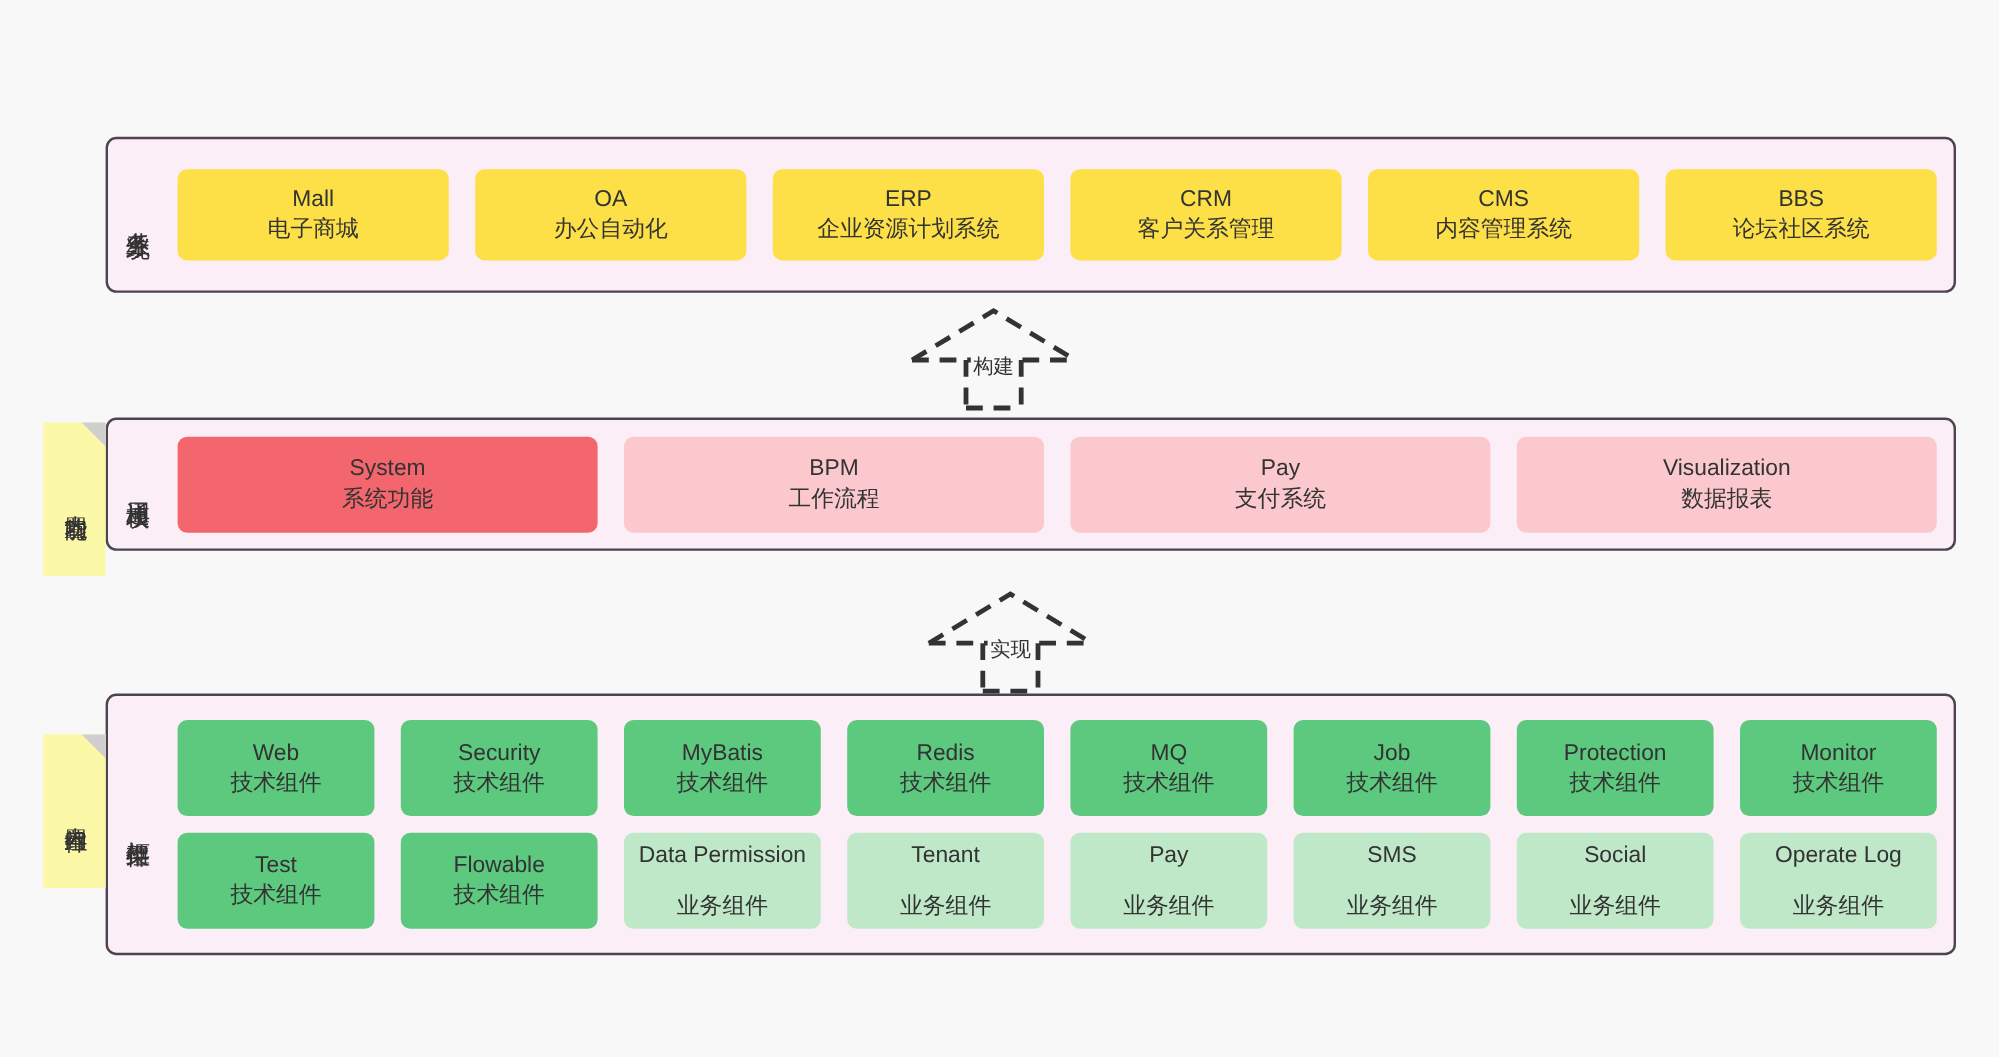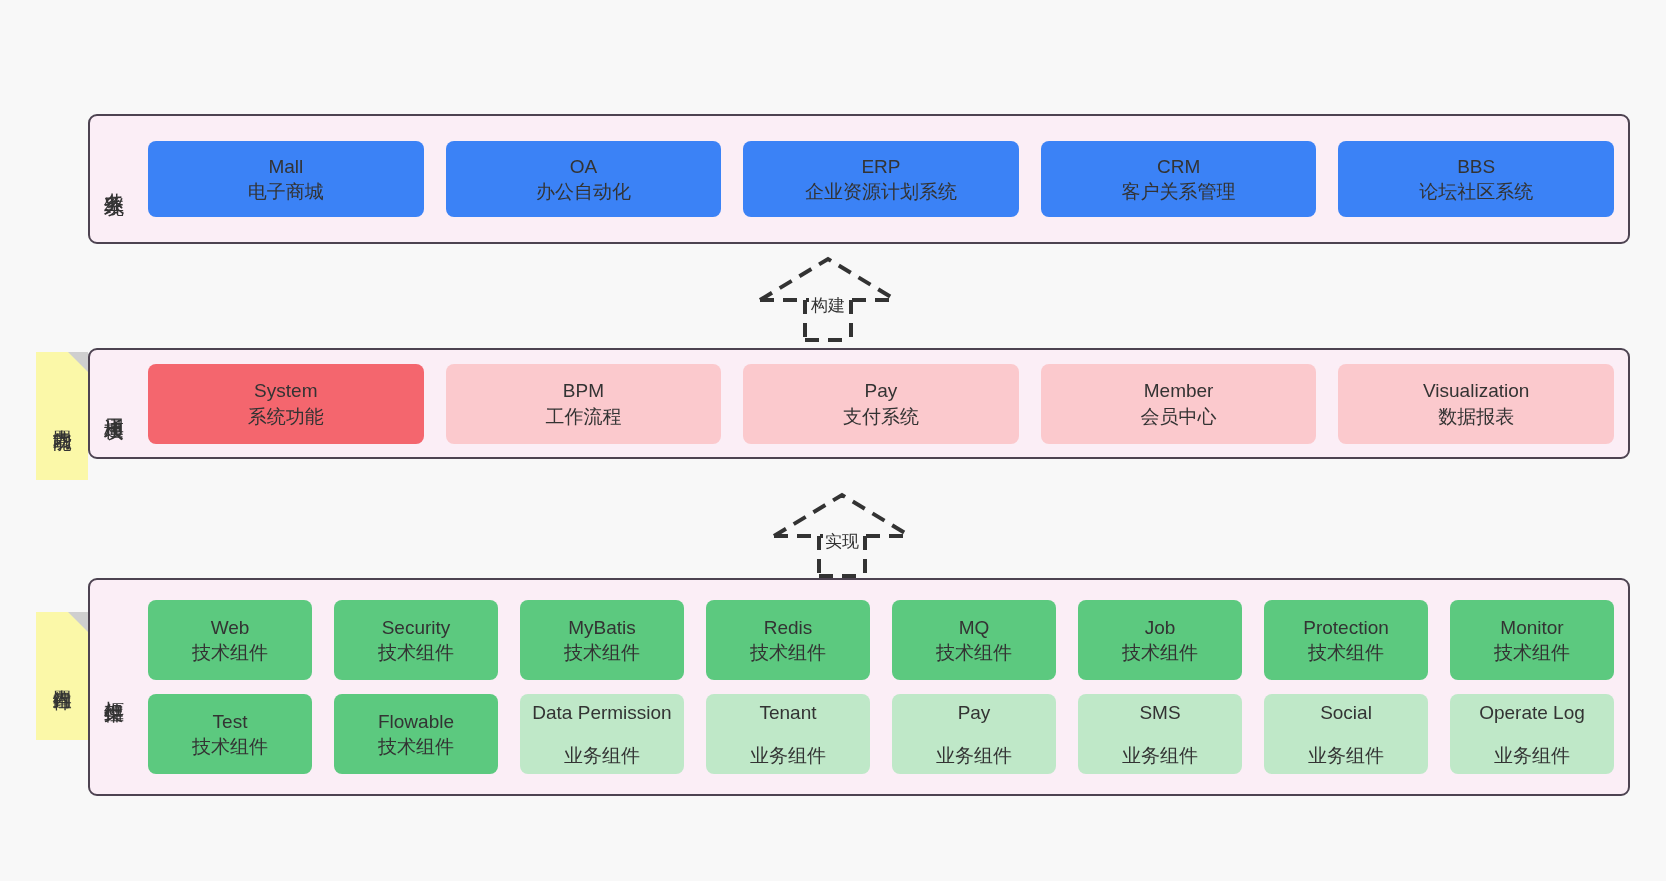--- a/index.html
+++ b/index.html
@@ -66,21 +66,21 @@
     justify-content: center;
     text-align: center;
     font-size: 19px;
     line-height: 1.33;
     color: #333333;
     padding: 6px 8px;
   }
   .card .l1 { display: block; }
   .card .l2 { display: block; }
 
-  .card.blue       { background: #3b82f6; }
+  .card.blue       { background: #fde047; }
   .card.red        { background: #f4666e; }
   .card.pink       { background: #fbc9cd; }
   .card.green      { background: #5cc97f; }
   .card.lightgreen { background: #bfe8c8; justify-content: space-between; }
 
   #layer-business .card { height: 76px; }
   #layer-modules  .card { height: 80px; }
   #layer-framework .card { height: 80px; }
 
   
@@ -145,20 +145,24 @@
         <span class="l1">OA</span>
         <span class="l2">办公自动化</span>
       </div>
       <div class="card blue">
         <span class="l1">ERP</span>
         <span class="l2">企业资源计划系统</span>
       </div>
       <div class="card blue">
         <span class="l1">CRM</span>
         <span class="l2">客户关系管理</span>
+      </div>
+      <div class="card blue">
+        <span class="l1">CMS</span>
+        <span class="l2">内容管理系统</span>
       </div>
       <div class="card blue">
         <span class="l1">BBS</span>
         <span class="l2">论坛社区系统</span>
       </div>
     </div>
   </div>
 </div>
 
 <div class="connector" id="connector-build" style="left:758px; top:256px; width:140px; height:86px;">
@@ -187,24 +191,20 @@
       </div>
       <div class="card pink">
         <span class="l1">BPM</span>
         <span class="l2">工作流程</span>
       </div>
       <div class="card pink">
         <span class="l1">Pay</span>
         <span class="l2">支付系统</span>
       </div>
       <div class="card pink">
-        <span class="l1">Member</span>
-        <span class="l2">会员中心</span>
-      </div>
-      <div class="card pink">
         <span class="l1">Visualization</span>
         <span class="l2">数据报表</span>
       </div>
     </div>
   </div>
 </div>
 
 <div class="connector" id="connector-implement" style="left:772px; top:492px; width:140px; height:86px;">
   <svg width="140" height="86" viewBox="0 0 140 86">
     <path d="M 2 44 L 70 3 L 138 44" fill="none" stroke="#333333" stroke-width="4" stroke-dasharray="14,9" stroke-linecap="butt"></path>

